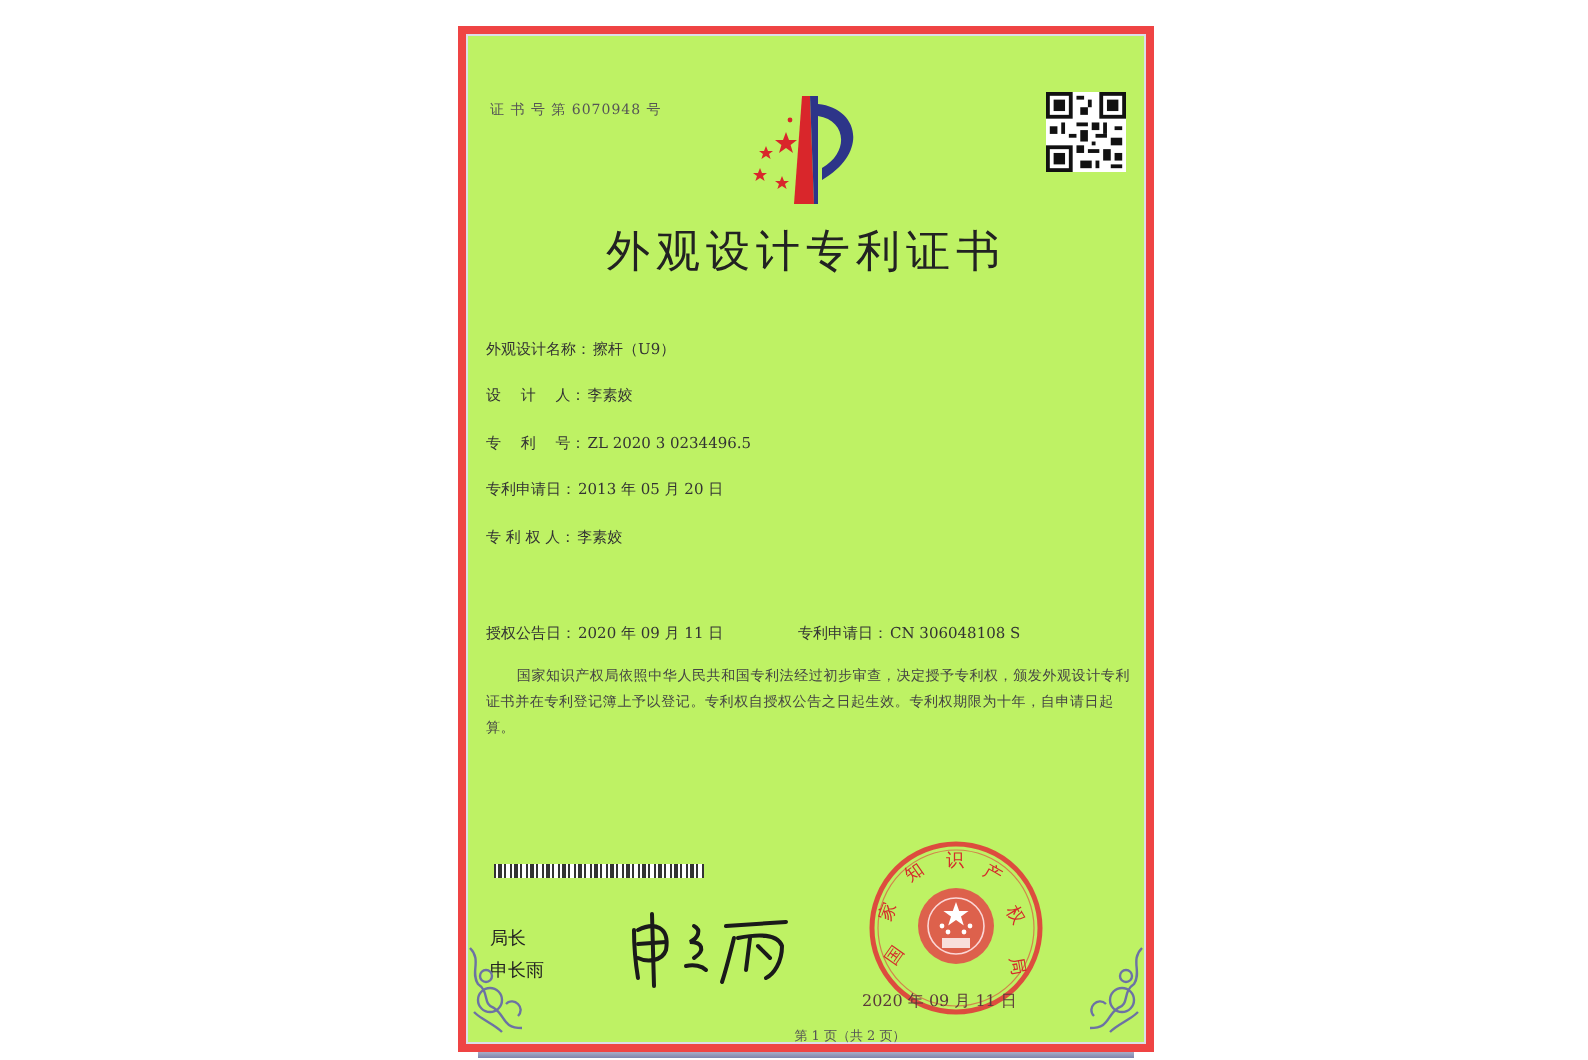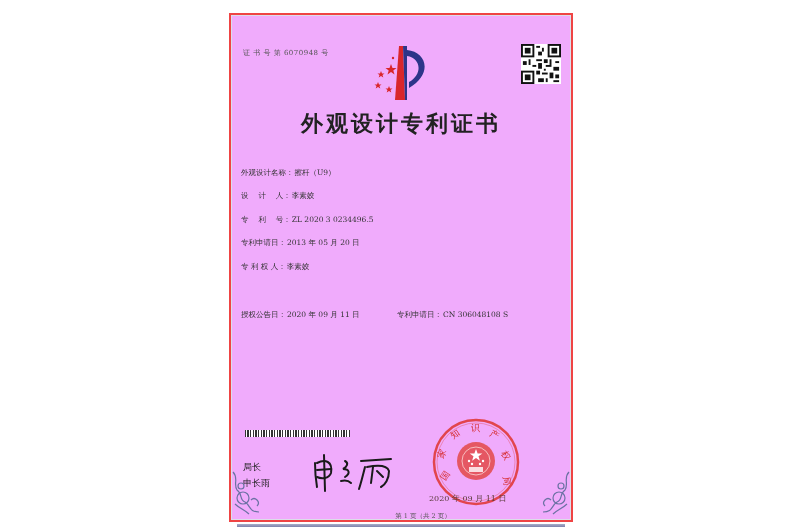--- a/index.html
+++ b/index.html
@@ -2,33 +2,33 @@
 <html><head>
 <meta charset="utf-8">
 <style>
   html, body { margin:0; padding:0; }
   body {
     width:794px; height:530px; background:#ffffff; position:relative; overflow:hidden;
     font-family: "DejaVu Serif", "Liberation Serif", serif;
   }
   .cert {
     position:absolute; left:229px; top:13px; width:340px; height:505px;
-    background:#f0abfc;
-    border:2px solid #ef4444;
+    background:#bef264;
+    border:4px solid #ef4444;
     box-shadow: inset 0 0 0 1px #dcdde9;
   }
   .cert-inner { position:absolute; inset:0; }
   .cert-no {
     position:absolute; left:12px; top:33px; font-size:7px; color:#555; letter-spacing:0.5px;
   }
   .logo { position:absolute; left:138px; top:29px; width:62px; height:58px; }
   .qr { position:absolute; left:290px; top:29px; width:40px; height:40px; }
   .title {
     position:absolute; left:0; right:0; top:94px; text-align:center;
-    font-size:22px; color:#222; letter-spacing:3px; font-weight:bold;
+    font-size:22px; color:#222; letter-spacing:3px; font-weight:normal;
   }
   .field {
     position:absolute; left:10px; font-size:7.5px; color:#333; white-space:nowrap;
   }
   .field .lbl { display:inline-block; }
   .field .val { margin-left:1px; }
   .para {
     position:absolute; left:10px; width:322px; font-size:7px; line-height:13px; color:#444;
     text-indent:2.2em; letter-spacing:0.3px;
   }
@@ -125,20 +125,21 @@
     <div class="field" style="top:247px">
       <span class="lbl">专 利 权 人：</span><span class="val">李素姣</span>
     </div>
     <div class="field" style="top:295px">
       <span class="lbl">授权公告日：</span><span class="val">2020 年 09 月 11 日</span>
     </div>
     <div class="field" style="top:295px; left:166px">
       <span class="lbl">专利申请日：</span><span class="val">CN 306048108 S</span>
     </div>
 
+    <div class="para" style="top:315px">国家知识产权局依照中华人民共和国专利法经过初步审查，决定授予专利权，颁发外观设计专利证书并在专利登记簿上予以登记。专利权自授权公告之日起生效。专利权期限为十年，自申请日起算。</div>
 
     <div class="barcode"></div>
 
     <div class="sig-label" style="top:446px">局长</div>
     <div class="sig-label" style="top:462px">申长雨</div>
 
     <svg class="signature" viewBox="0 0 85 40">
       <g fill="none" stroke="#1a1a1a" stroke-width="2" stroke-linecap="round">
         <path d="M4,10 C4,20 5,28 6,34"></path>
         <path d="M6,10 C14,6 22,8 20,20 C18,26 10,26 6,24"></path>

